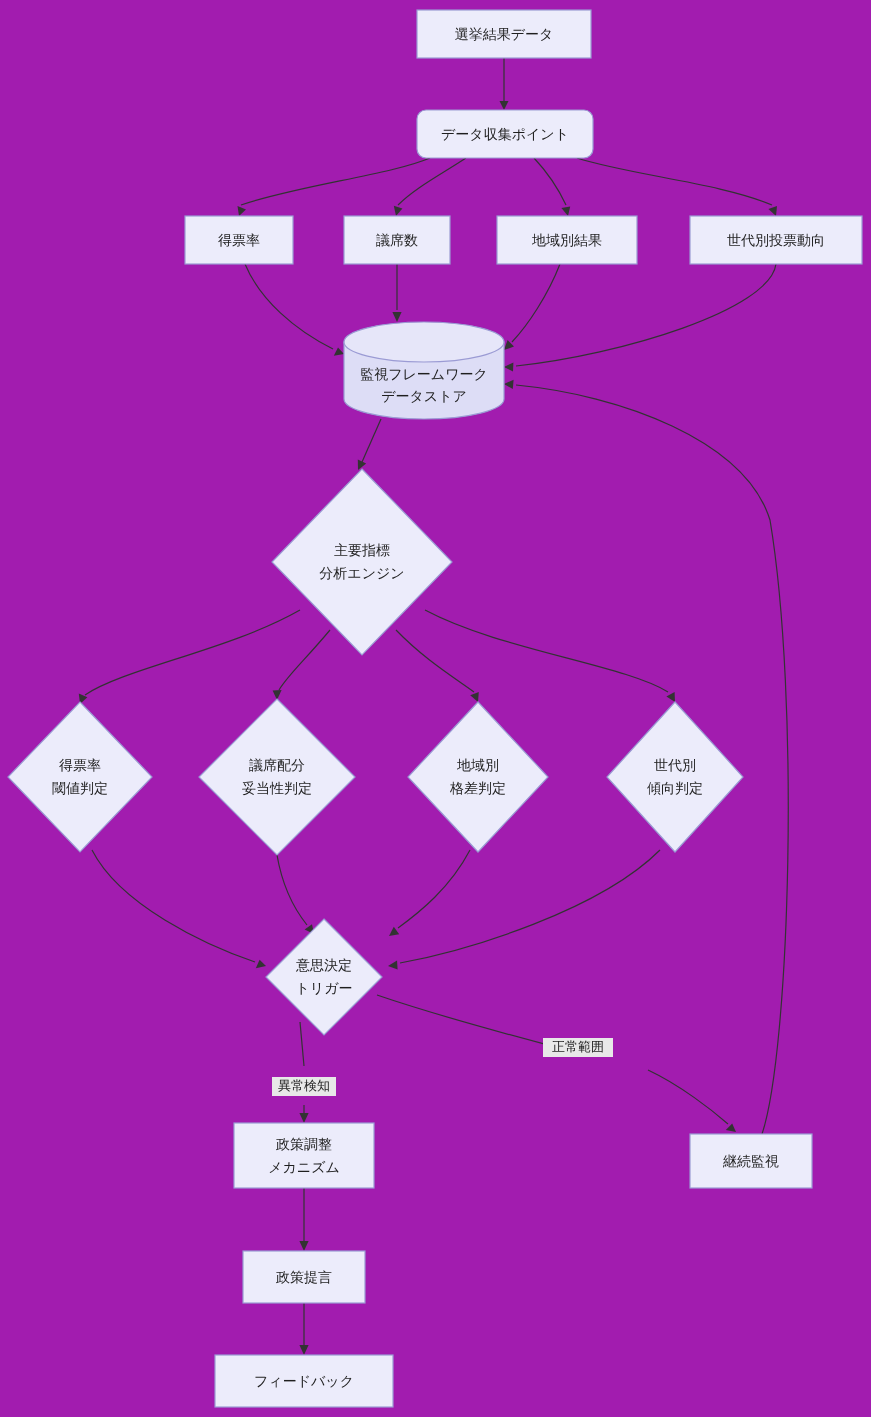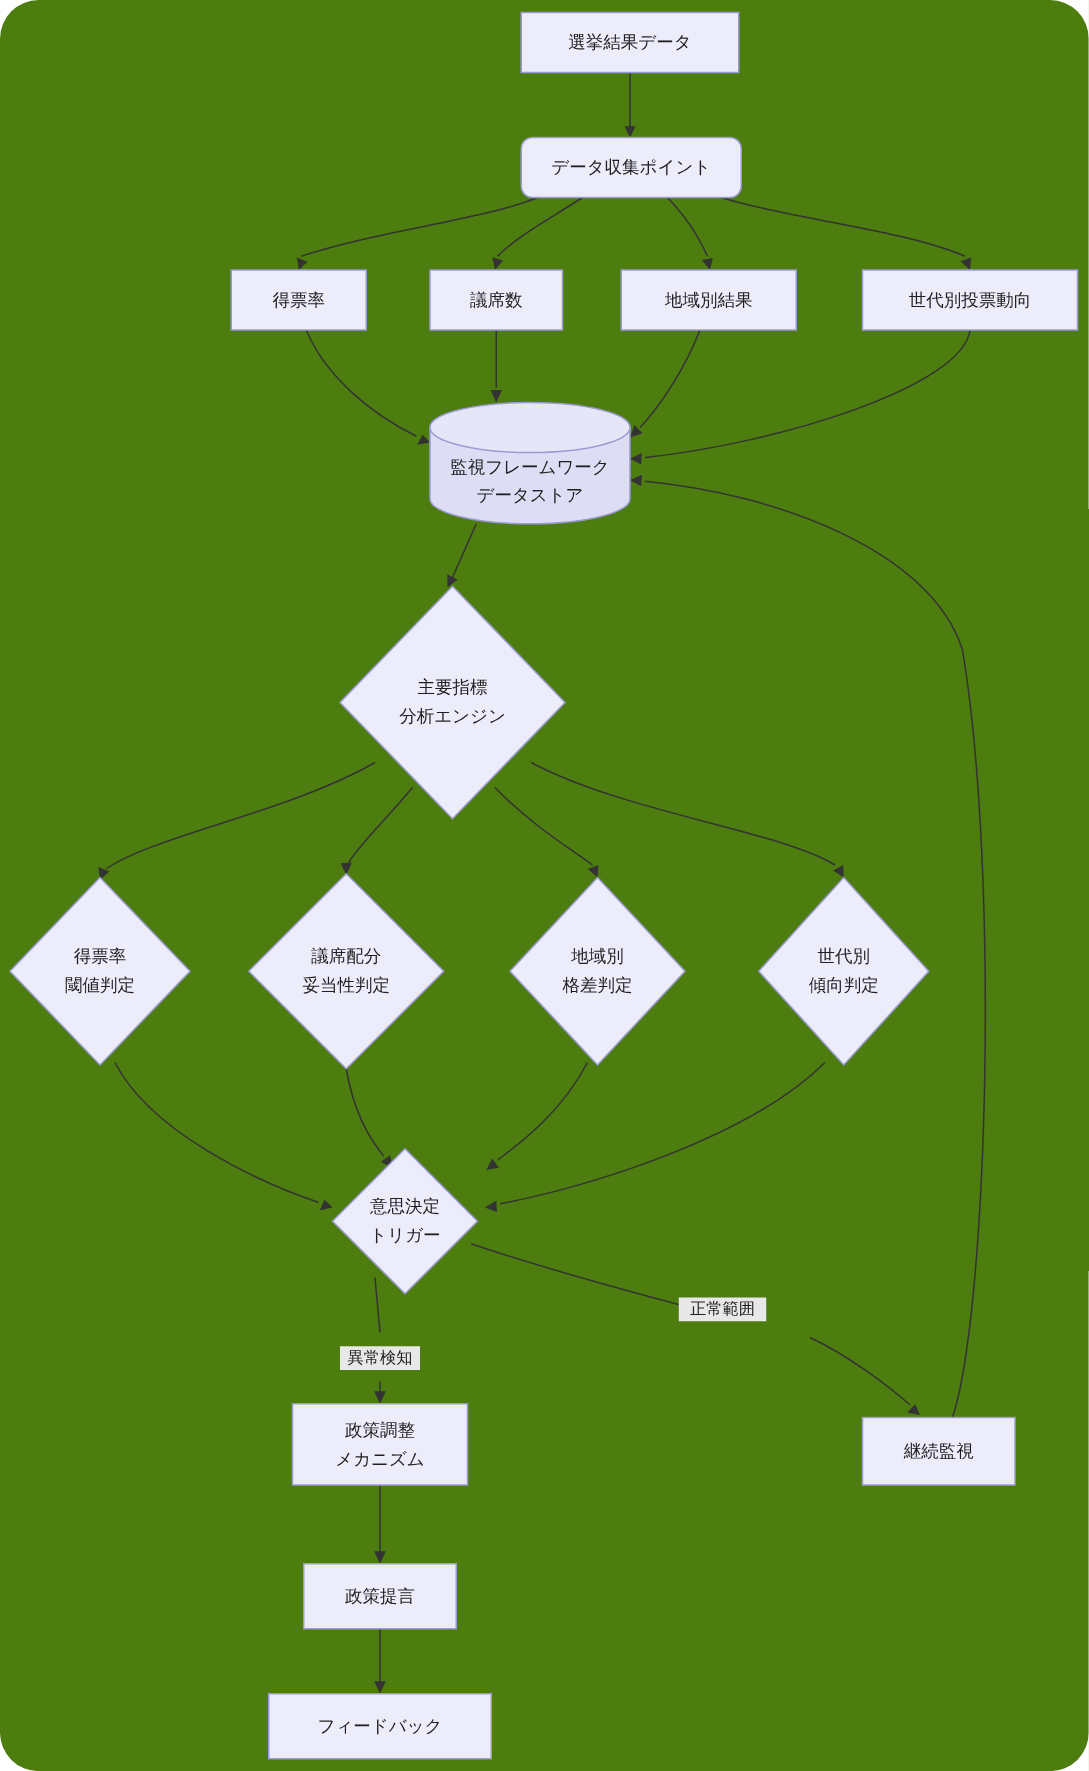--- a/index.html
+++ b/index.html
@@ -7,23 +7,22 @@
     padding: 0;
     background: #ffffff;
   }
   body {
     font-family: "Liberation Sans", "DejaVu Sans", sans-serif;
   }
   #diagram-root {
     position: relative;
     width: 871px;
     height: 1417px;
-    background: #4d7c0f;
+    background: #a21caf;
     overflow: hidden;
-    border-radius: 31px;
   }
   #flow-svg {
     position: absolute;
     left: 0;
     top: 0;
     width: 871px;
     height: 1417px;
   }
   .node-shape {
     fill: #ececfb;

